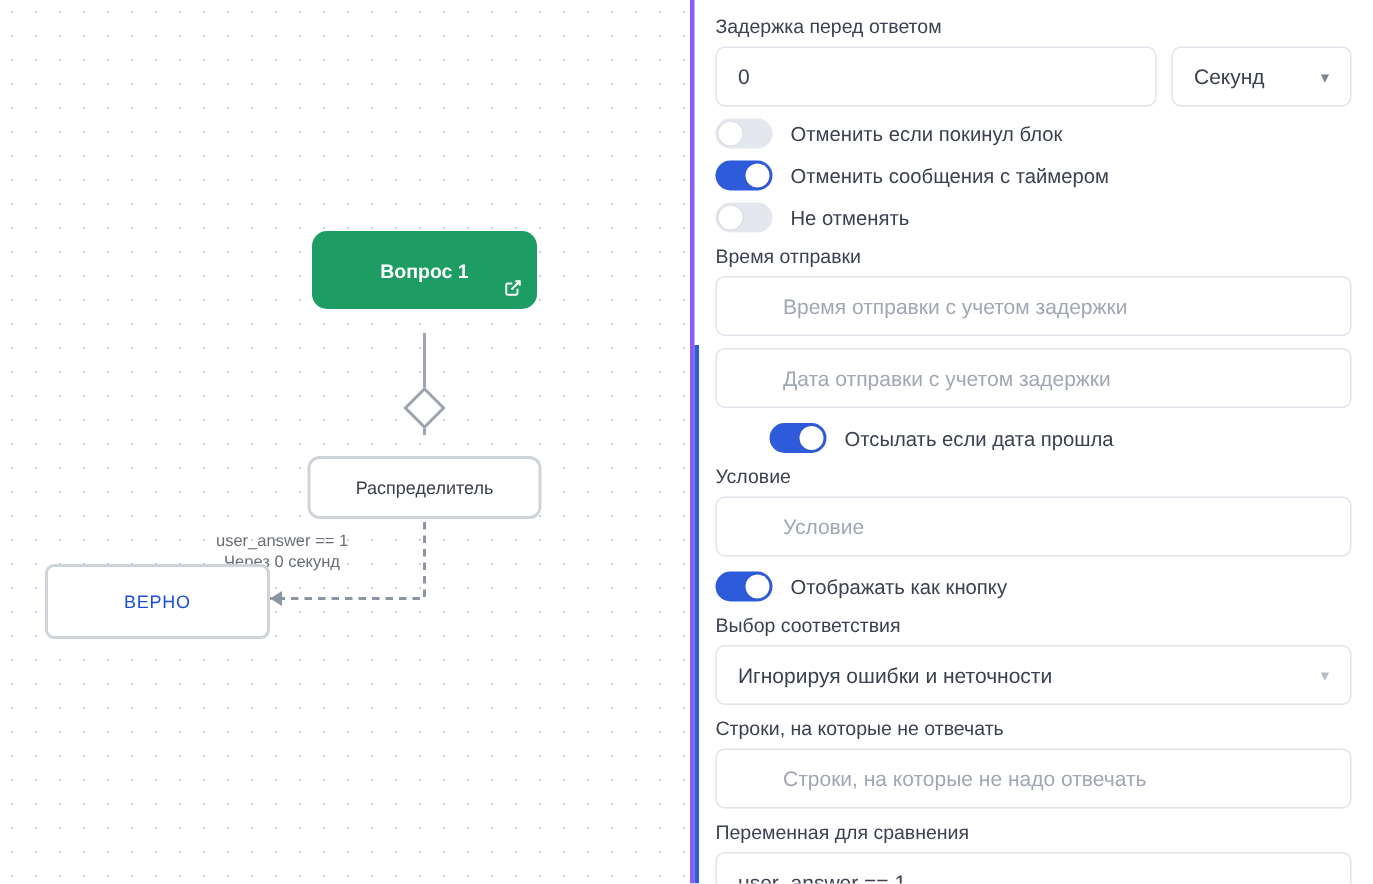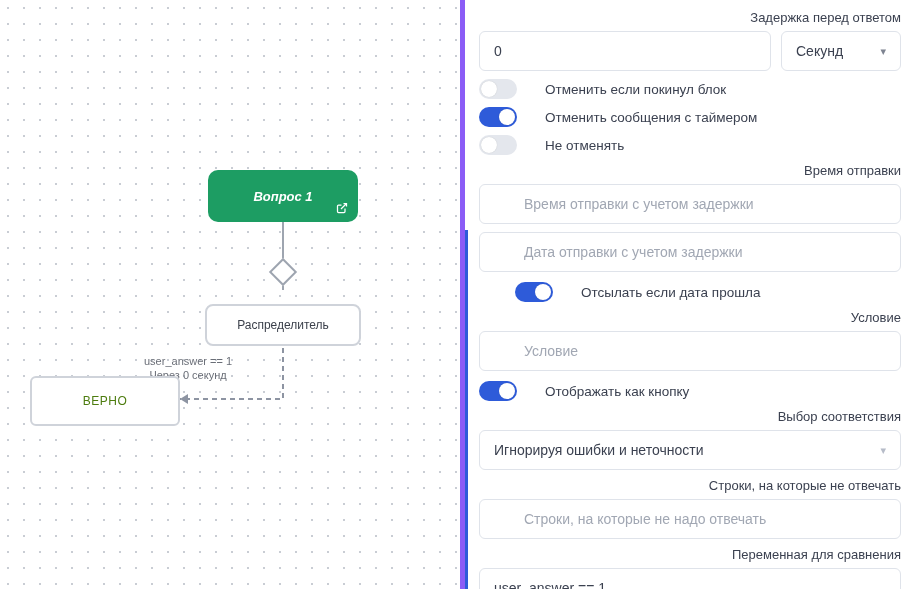--- a/index.html
+++ b/index.html
@@ -66,46 +66,45 @@
     position: absolute;
     width: 150px;
     height: 50px;
     background: #ffffff;
     border: 2px solid #cfd3da;
     border-radius: 6px;
     display: flex;
     align-items: center;
     justify-content: center;
     font-size: 12px;
-    color: #4d7c0f;
+    color: #1d4ed8;
     letter-spacing: 0.5px;
   }
 
   .edge-label {
     position: absolute;
     font-size: 11px;
     color: #6a6e77;
     text-align: center;
     line-height: 1.25;
     white-space: nowrap;
   }
 
   svg.lines { position: absolute; inset: 0; width: 100%; height: 100%; pointer-events: none; }
 
   
   .panel {
     flex: 1 1 auto;
     height: 100%;
     background: #ffffff;
-    border-left: 5px solid #8b5cf6;
+    border-left: 3px solid #8b5cf6;
     padding: 2px 14px 14px 14px;
     color: #3b4150;
     font-size: 13px;
     position: relative;
-    text-align: right;
   }
   
   .panel::before {
     content: "";
     position: absolute;
     left: 0;
     top: 230px;
     bottom: 0;
     width: 3px;
     background: #2e5bd9;
@@ -136,21 +135,21 @@
   .select { justify-content: space-between; position: relative; }
   .select .chev { color: #7e8491; font-size: 11px; }
   .select.faint .chev { color: #b6bcc8; }
 
   .delay-row .input { flex: 1 1 auto; }
   .delay-row .select { flex: 0 0 120px; }
 
   .toggle-row {
     display: flex;
     align-items: center;
-    gap: 28px;
+    gap: 12px;
     margin: 8px 0;
   }
   .toggle {
     width: 38px;
     height: 20px;
     border-radius: 999px;
     position: relative;
     flex: 0 0 38px;
   }
   .toggle::after {
@@ -179,21 +178,21 @@
 
     <line x1="283" y1="222" x2="283" y2="262" stroke="#9ea5b0" stroke-width="2"></line>
 
     <line x1="283" y1="282" x2="283" y2="290" stroke="#9ea5b0" stroke-width="2"></line>
 
     <path d="M283 330 L283 399 L180 399" stroke="#8d94a2" stroke-width="2" fill="none" stroke-dasharray="5,4"></path>
 
     <polygon points="180,399 188,394 188,404" fill="#8d94a2"></polygon>
   </svg>
 
-  <div class="node-green" style="left:208px; top:170px;font-style:italic;">
+  <div class="node-green" style="left:208px; top:154px;">
     <span>Вопрос 1</span>
     <span class="ext-icon">
       <svg viewBox="0 0 24 24" width="12" height="12" fill="none" stroke="#fff" stroke-width="2.5">
         <path d="M18 13v6a2 2 0 0 1-2 2H5a2 2 0 0 1-2-2V8a2 2 0 0 1 2-2h6"></path>
         <polyline points="15 3 21 3 21 9"></polyline>
         <line x1="10" y1="14" x2="21" y2="3"></line>
       </svg>
     </span>
   </div>
 

